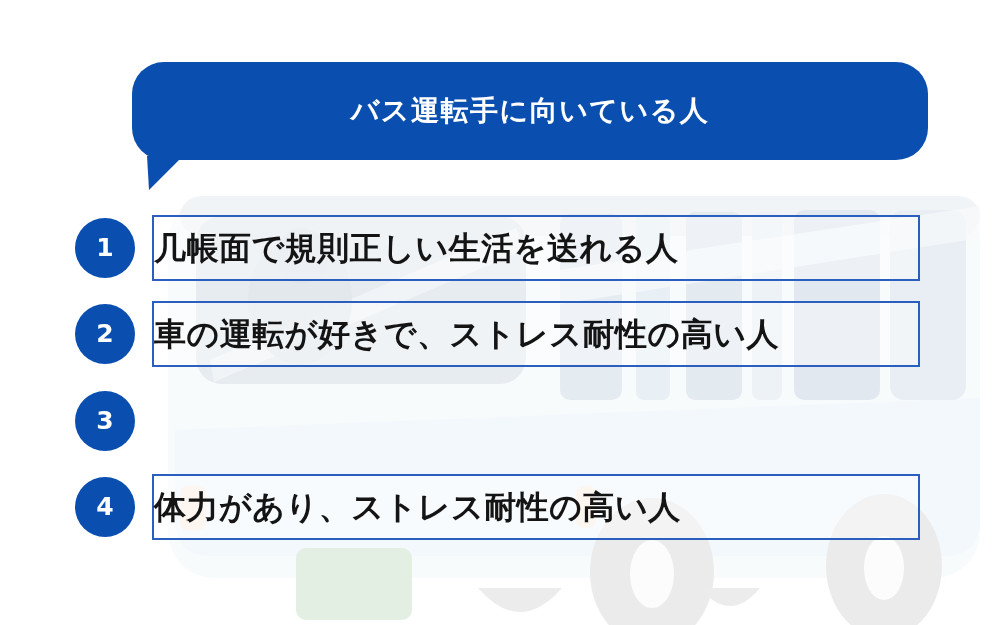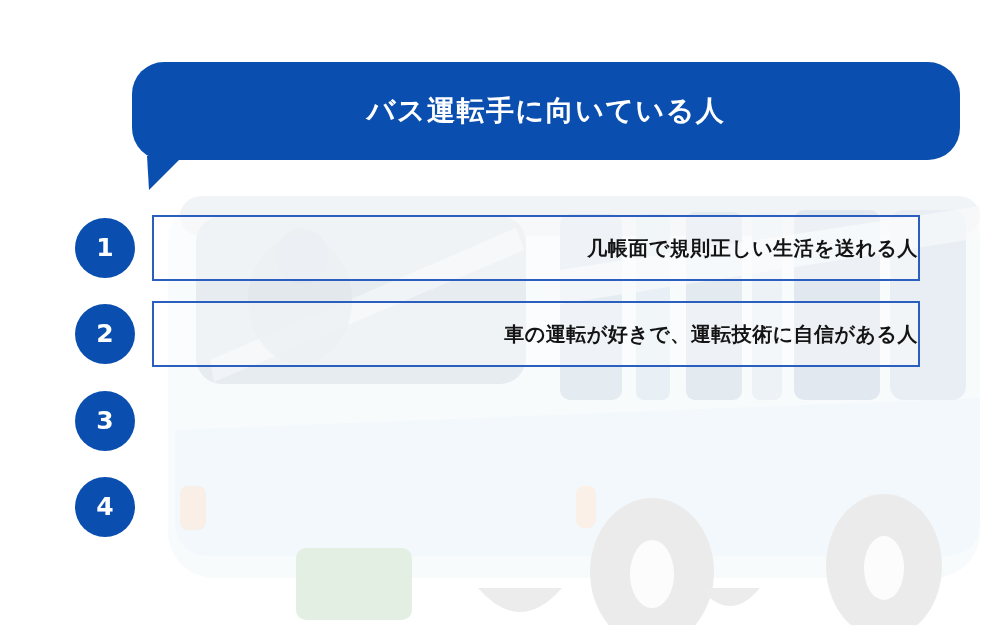--- a/index.html
+++ b/index.html
@@ -32,21 +32,20 @@
   
   #header-bubble {
     position: absolute;
     left: 132px;
     top: 62px;
     width: 796px;
     height: 98px;
     border-radius: 32px;
     background: #0a4fb0;
     z-index: 5;
-    padding-left: 32px;
   }
   #header-title {
     position: absolute;
     left: 0;
     top: 0;
     width: 100%;
     height: 98px;
     line-height: 98px;
     text-align: center;
     color: #ffffff;
@@ -98,22 +97,22 @@
     background: rgba(255, 255, 255, 0.40);
     z-index: 4;
   }
   .row-label {
     position: absolute;
     left: 0;
     top: 0;
     width: 100%;
     height: 62px;
     line-height: 62px;
-    text-align: right;
-    font-size: 20px;
+    text-align: left;
+    font-size: 32px;
     font-weight: bold;
     color: #141414;
     letter-spacing: 0.5px;
     white-space: nowrap;
   }
 </style>
 </head>
 <body>
 
 <div id="canvas">
@@ -172,26 +171,29 @@
 
   <div class="row" style="top:215px">
     <div class="row-box">
       <div class="row-label">几帳面で規則正しい生活を送れる人</div>
     </div>
     <div class="row-num">1</div>
   </div>
 
   <div class="row" style="top:301px">
     <div class="row-box">
-      <div class="row-label">車の運転が好きで、運転技術に自信がある人</div>
+      <div class="row-label">車の運転が好きで、ストレス耐性の高い人</div>
     </div>
     <div class="row-num">2</div>
   </div>
 
   <div class="row" style="top:388px">
     <div class="row-num">3</div>
   </div>
 
   <div class="row" style="top:474px">
+    <div class="row-box">
+      <div class="row-label">体力があり、ストレス耐性の高い人</div>
+    </div>
     <div class="row-num">4</div>
   </div>
 
 </div>
 
 </body></html>

